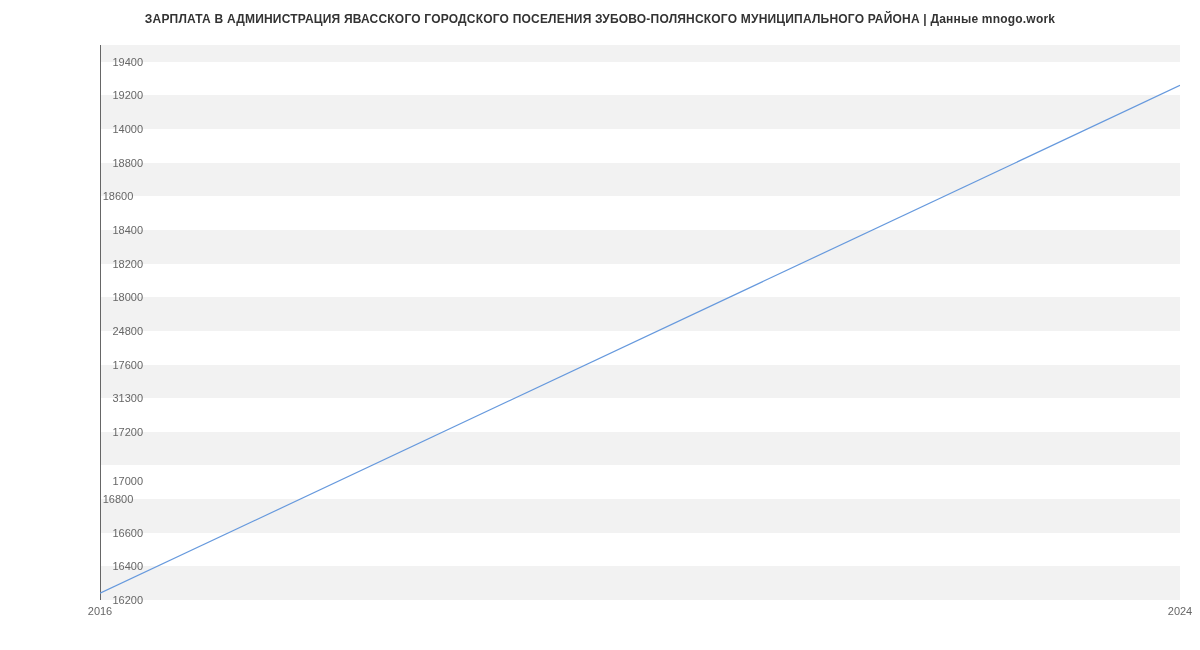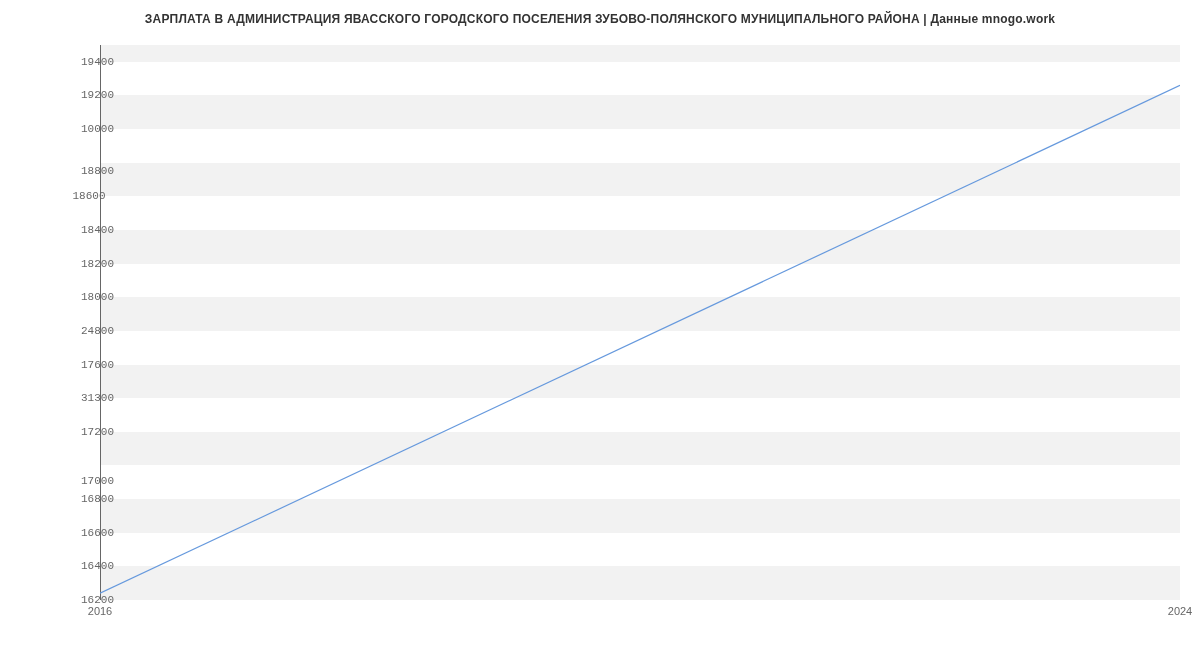--- a/index.html
+++ b/index.html
@@ -35,27 +35,26 @@
       border-bottom: 1px solid #666;
     }
     .grid-band {
       position: absolute;
       left: 0;
       width: 100%;
       background: #f2f2f2;
     }
     .y-tick-label {
       position: absolute;
-      right: 1086px;
+      right: 1057px;
       font-size: 11px;
       color: #666;
       transform: translateY(-50%);
       text-align: right;
       width: 50px;
-      font-family: Liberation Mono, monospace;
     }
     .x-tick-label {
       position: absolute;
       top: 605px;
       font-size: 11px;
       color: #666;
       transform: translateX(-50%);
     }
     .data-line {
       position: absolute;
@@ -81,29 +80,29 @@
       <div class="grid-band" style="top: 117.727px; height: 33.6364px;"></div>
       <div class="grid-band" style="top: 50.4545px; height: 33.6364px;"></div>
       <div class="grid-band" style="top: 0px; height: 16.8182px;"></div>
     </div>
   <svg class="data-line" viewBox="0 0 1080 555" preserveAspectRatio="none">
     <polyline id="line-path" fill="none" stroke-width="1.2" points="0,548.2727272727273 1080,40.363636363636374" stroke="#6699dd"></polyline>
   </svg>
 <div class="y-tick-label" style="top: 600px;">16200</div>
     <div class="y-tick-label" style="top: 566.364px;">16400</div>
     <div class="y-tick-label" style="top: 532.727px;">16600</div>
-    <div class="y-tick-label" style="top: 499.091px;">16800</div>
+    <div class="y-tick-label" style="top: 499.091px; text-align: center;">16800</div>
     <div class="y-tick-label" style="top: 465.455px; margin-top: 16px;">17000</div>
     <div class="y-tick-label" style="top: 431.818px;">17200</div>
     <div class="y-tick-label" style="top: 398.182px;">31300</div>
     <div class="y-tick-label" style="top: 364.545px;">17600</div>
     <div class="y-tick-label" style="top: 330.909px;">24800</div>
     <div class="y-tick-label" style="top: 297.273px;">18000</div>
     <div class="y-tick-label" style="top: 263.636px;">18200</div>
     <div class="y-tick-label" style="top: 230px;">18400</div>
     <div class="y-tick-label" style="top: 196.364px; text-align: center;">18600</div>
-    <div class="y-tick-label" style="top: 162.727px; margin-top: 8px;">18800</div>
-    <div class="y-tick-label" style="top: 129.091px;">10000</div>
+    <div class="y-tick-label" style="top: 162.727px;">18800</div>
+    <div class="y-tick-label" style="top: 129.091px;">14000</div>
     <div class="y-tick-label" style="top: 95.4545px;">19200</div>
     <div class="y-tick-label" style="top: 61.8182px;">19400</div>
     <div class="x-tick-label" style="left: 100px;">2016</div>
     <div class="x-tick-label" style="left: 1180px;">2024</div>
   </div>
 
 </body></html>

